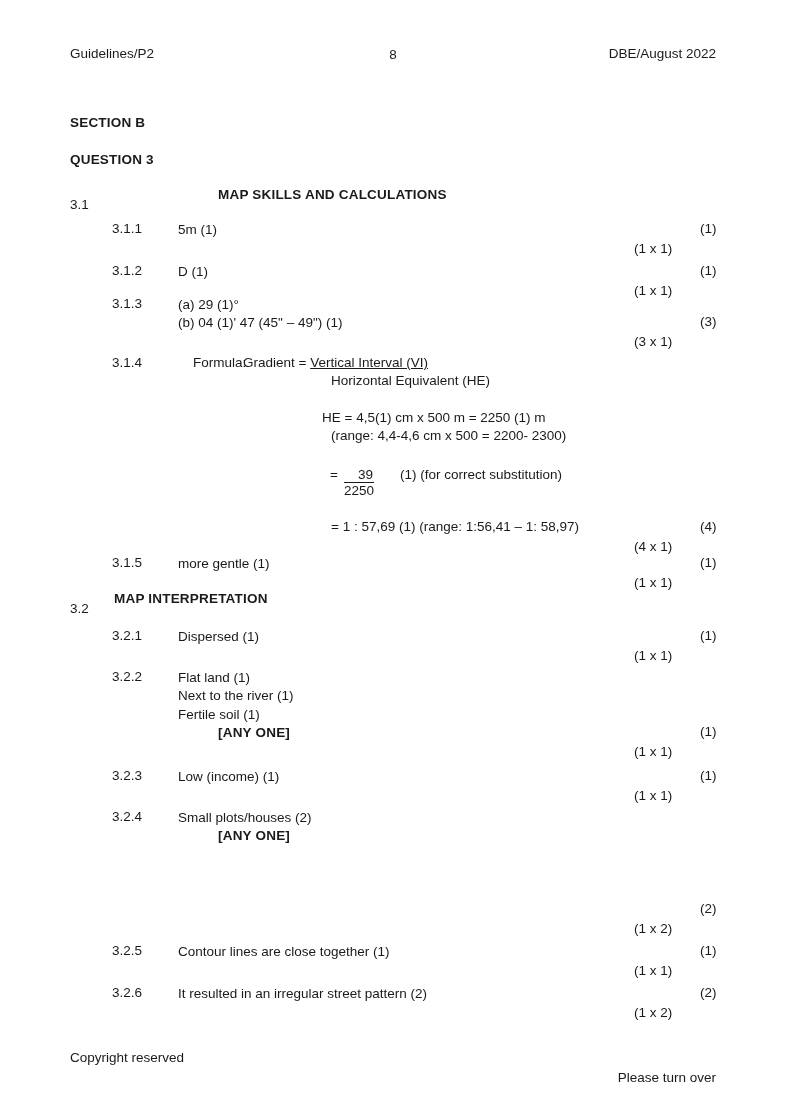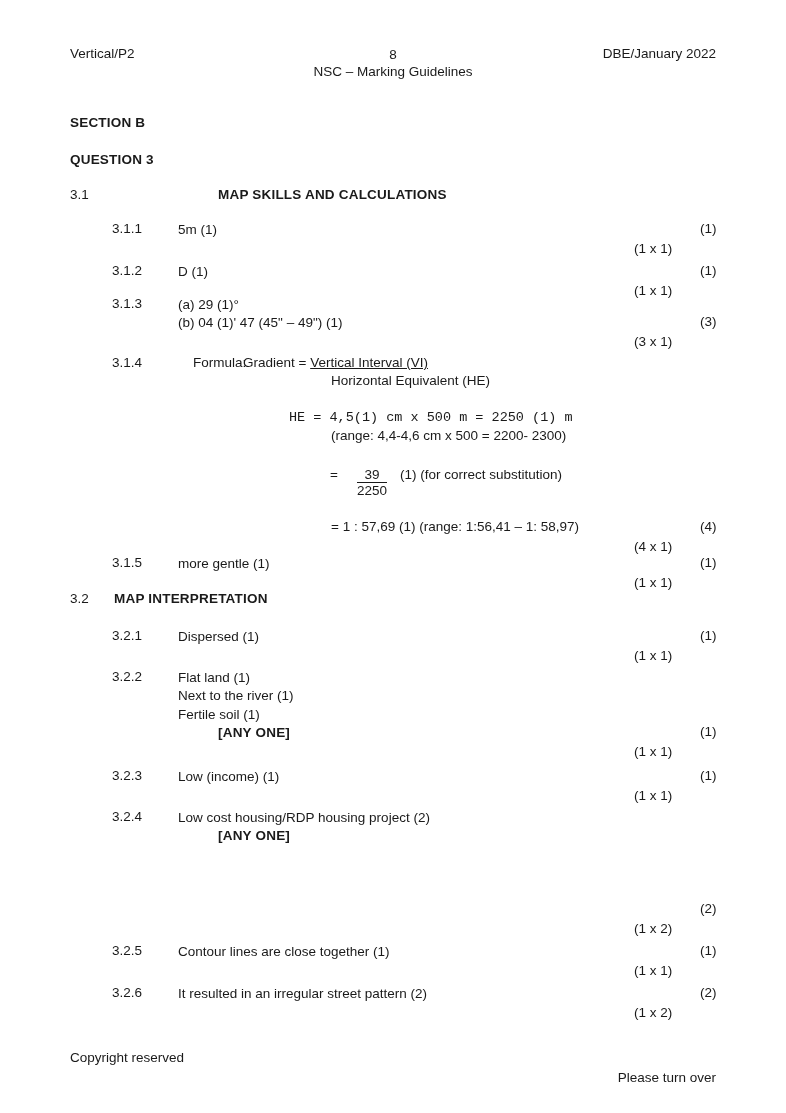--- a/index.html
+++ b/index.html
@@ -79,21 +79,21 @@
   
   .row {
     position: absolute;
     left: 0;
     width: 786px;
   }
   .num {
     position: absolute;
     white-space: nowrap;
   }
-  .num.lvl1 { left: 70px; }
+  .num.lvl1 { left: 70px; margin-top: 10px; }
   .num.lvl2 { left: 112px; }
 
   .body {
     position: absolute;
     left: 178px;
     white-space: nowrap;
   }
   .body.sub-head-32 { left: 114px; font-weight: bold; letter-spacing: 0.2px;}
   .bold { font-weight: bold; letter-spacing: 0.2px; padding-left: 40px; }
 
@@ -129,38 +129,37 @@
     text-decoration: underline;
     margin-top: 13px;
   }
   .formula-den {
     position: absolute;
     left: 331px;
     white-space: nowrap;
   }
   .he-line {
     position: absolute;
-    left: 289px;
-    white-space: nowrap;
-    font-family: Liberation Mono, monospace;
+    left: 322px;
+    white-space: nowrap;
   }
   .he-range {
     position: absolute;
     left: 331px;
     white-space: nowrap;
   }
   .eq-sign {
     position: absolute;
     left: 330px;
     white-space: nowrap;
   }
   .frac {
     position: absolute;
-    left: 357px;
-    text-align: center;
+    left: 344px;
+    text-align: right;
     white-space: nowrap;
   }
   .frac .numer {
     display: block;
     border-bottom: 1px solid #1a1a1a;
     line-height: 15px;
     padding: 0 1px;
   }
   .frac .denom {
     display: block;
@@ -195,26 +194,25 @@
     white-space: nowrap;
     margin-top: 20px;
   }
 </style>
 </head>
 <body>
 
 <div class="page">
 
   <div class="run-head">
-    <span class="left">Vertical/P2</span>
+    <span class="left">Guidelines/P2</span>
     <span class="center">
       <span class="pageno">8</span>
-      <span class="subtitle">NSC – Marking Guidelines</span>
-    </span>
-    <span class="right">DBE/January 2022</span>
+    </span>
+    <span class="right">DBE/August 2022</span>
   </div>
 
   <div class="sec-b">SECTION B</div>
 
   <div class="q3">QUESTION 3</div>
 
   <div class="row" style="top:187px;">
     <span class="num lvl1">3.1</span>
     <span class="body bold">MAP SKILLS AND CALCULATIONS</span>
   </div>
@@ -314,21 +312,21 @@
     <span class="body lines">
       <div>Low (income) (1)</div>
     </span>
     <span class="mark-a">(1 x 1)</span>
     <span class="mark-b">(1)</span>
   </div>
 
   <div class="row" style="top:809px;">
     <span class="num lvl2">3.2.4</span>
     <span class="body lines">
-      <div>Low cost housing/RDP housing project (2)</div>
+      <div>Small plots/houses (2)</div>
       <div class="bold">[ANY ONE]</div>
     </span>
     <span class="mark-a" style="top:92px;">(1 x 2)</span>
     <span class="mark-b" style="top:92px;">(2)</span>
   </div>
 
   <div class="row" style="top:943px;">
     <span class="num lvl2">3.2.5</span>
     <span class="body lines">
       <div>Contour lines are close together (1)</div>

